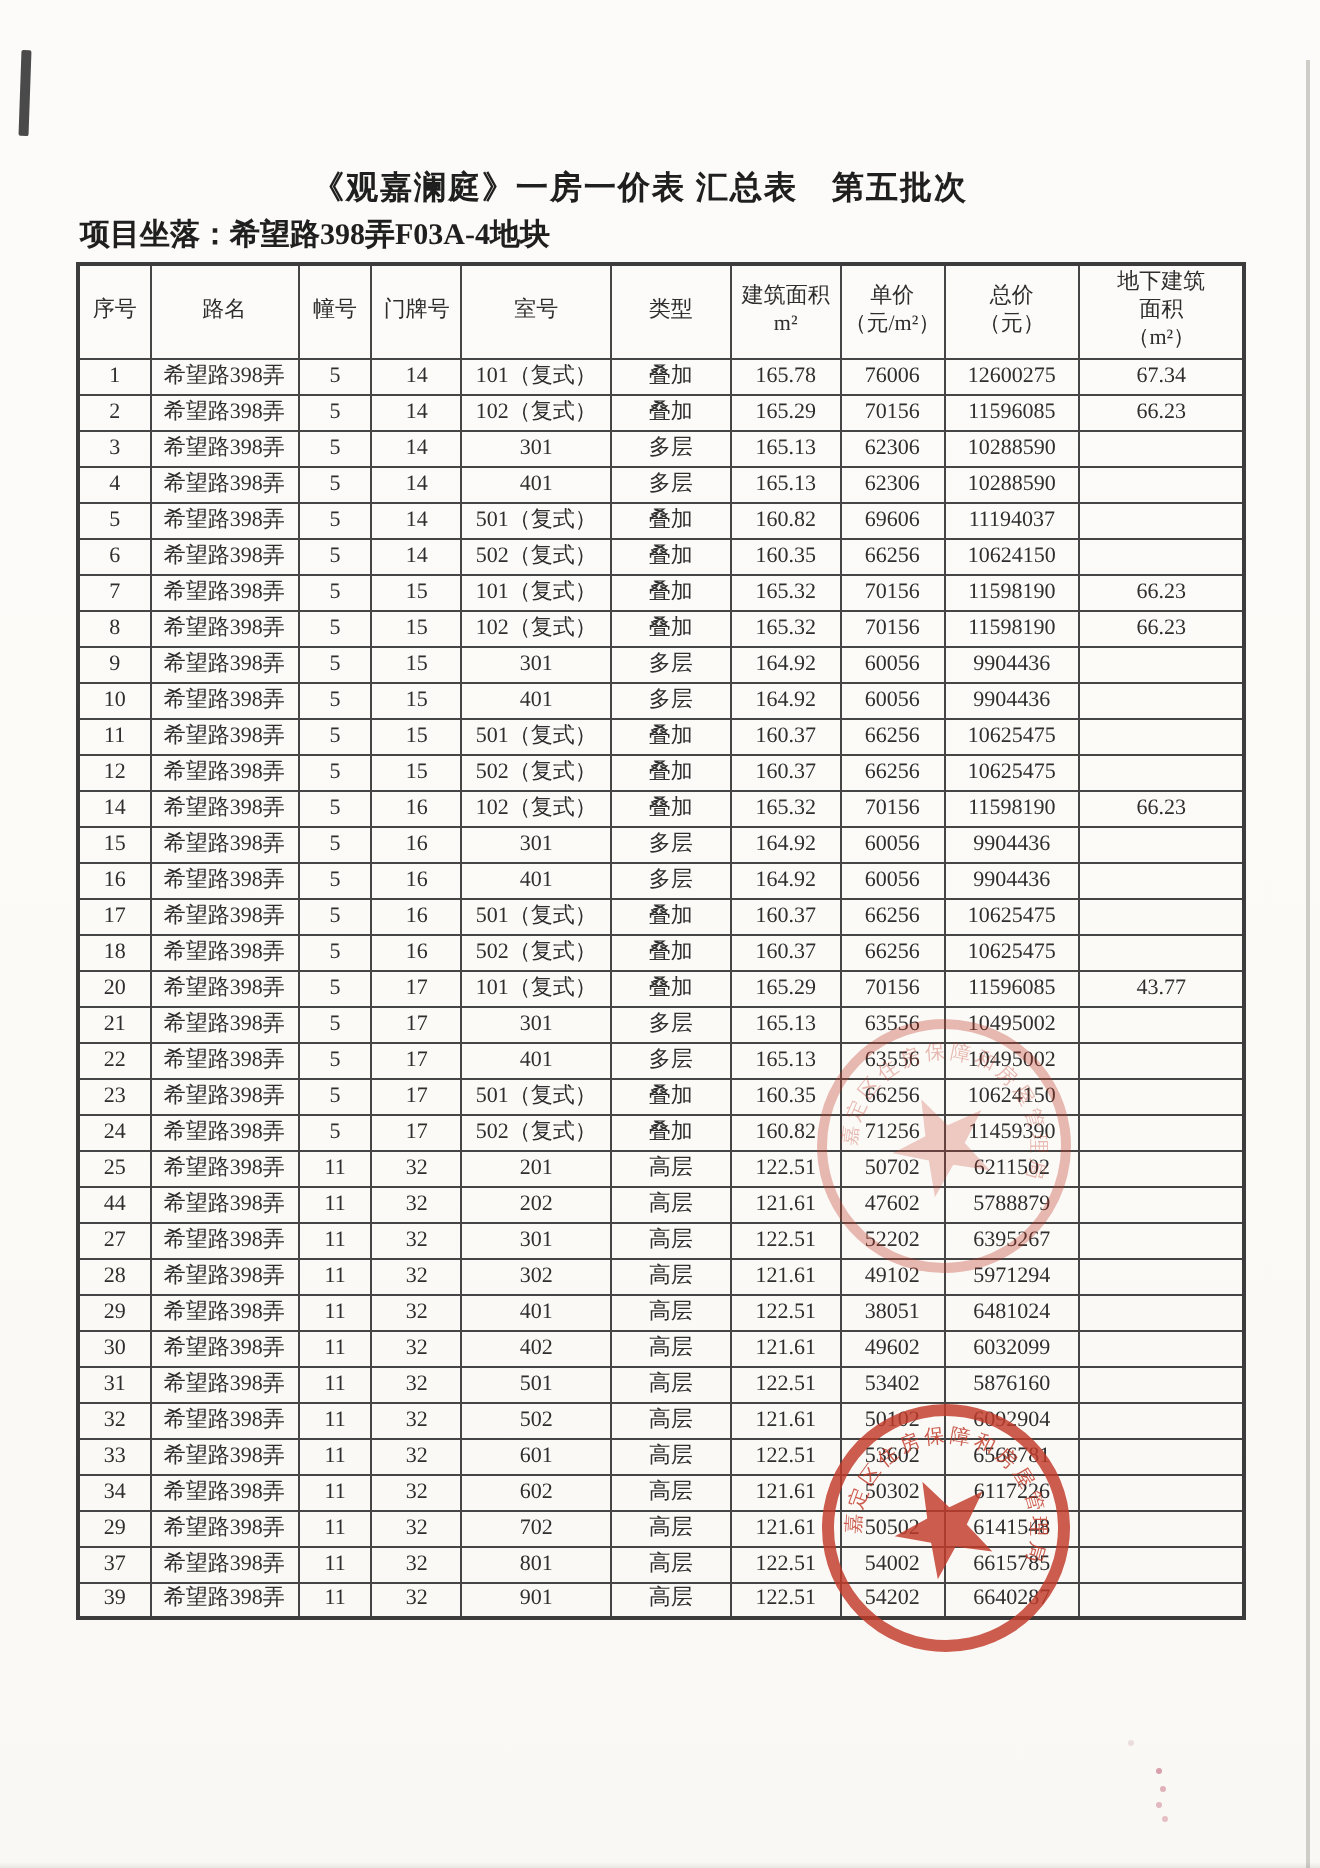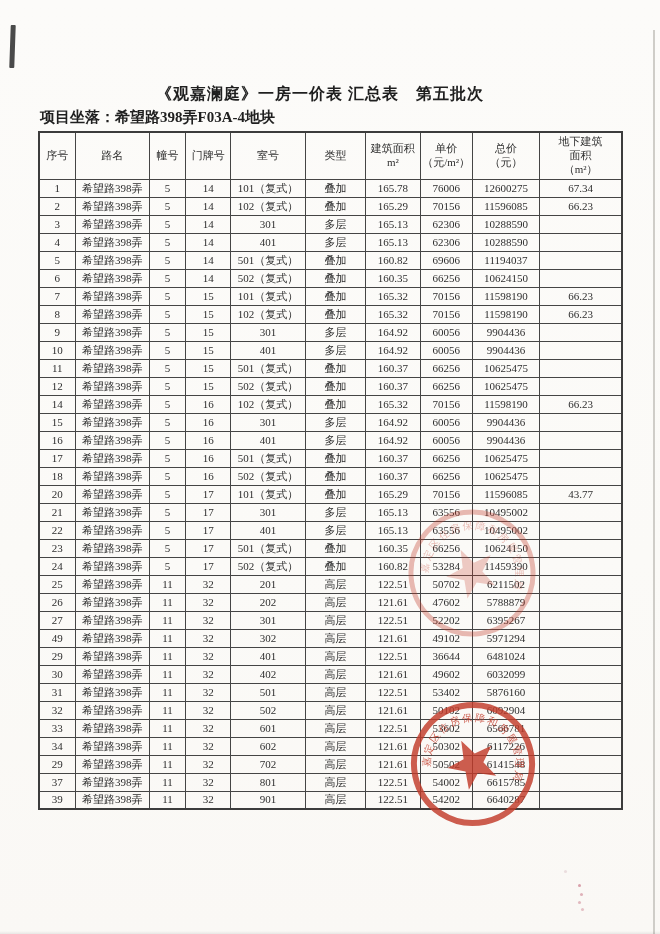--- a/index.html
+++ b/index.html
@@ -393,38 +393,38 @@
           <td></td>
         </tr>
         <tr>
           <td>24</td>
           <td>希望路398弄</td>
           <td>5</td>
           <td>17</td>
           <td>502（复式）</td>
           <td>叠加</td>
           <td>160.82</td>
-          <td>53284</td>
+          <td>71256</td>
           <td>11459390</td>
           <td></td>
         </tr>
         <tr>
           <td>25</td>
           <td>希望路398弄</td>
           <td>11</td>
           <td>32</td>
           <td>201</td>
           <td>高层</td>
           <td>122.51</td>
           <td>50702</td>
           <td>6211502</td>
           <td></td>
         </tr>
         <tr>
-          <td>26</td>
+          <td>44</td>
           <td>希望路398弄</td>
           <td>11</td>
           <td>32</td>
           <td>202</td>
           <td>高层</td>
           <td>121.61</td>
           <td>47602</td>
           <td>5788879</td>
           <td></td>
         </tr>
@@ -434,40 +434,40 @@
           <td>11</td>
           <td>32</td>
           <td>301</td>
           <td>高层</td>
           <td>122.51</td>
           <td>52202</td>
           <td>6395267</td>
           <td></td>
         </tr>
         <tr>
-          <td>49</td>
+          <td>28</td>
           <td>希望路398弄</td>
           <td>11</td>
           <td>32</td>
           <td>302</td>
           <td>高层</td>
           <td>121.61</td>
           <td>49102</td>
           <td>5971294</td>
           <td></td>
         </tr>
         <tr>
           <td>29</td>
           <td>希望路398弄</td>
           <td>11</td>
           <td>32</td>
           <td>401</td>
           <td>高层</td>
           <td>122.51</td>
-          <td>36644</td>
+          <td>38051</td>
           <td>6481024</td>
           <td></td>
         </tr>
         <tr>
           <td>30</td>
           <td>希望路398弄</td>
           <td>11</td>
           <td>32</td>
           <td>402</td>
           <td>高层</td>

